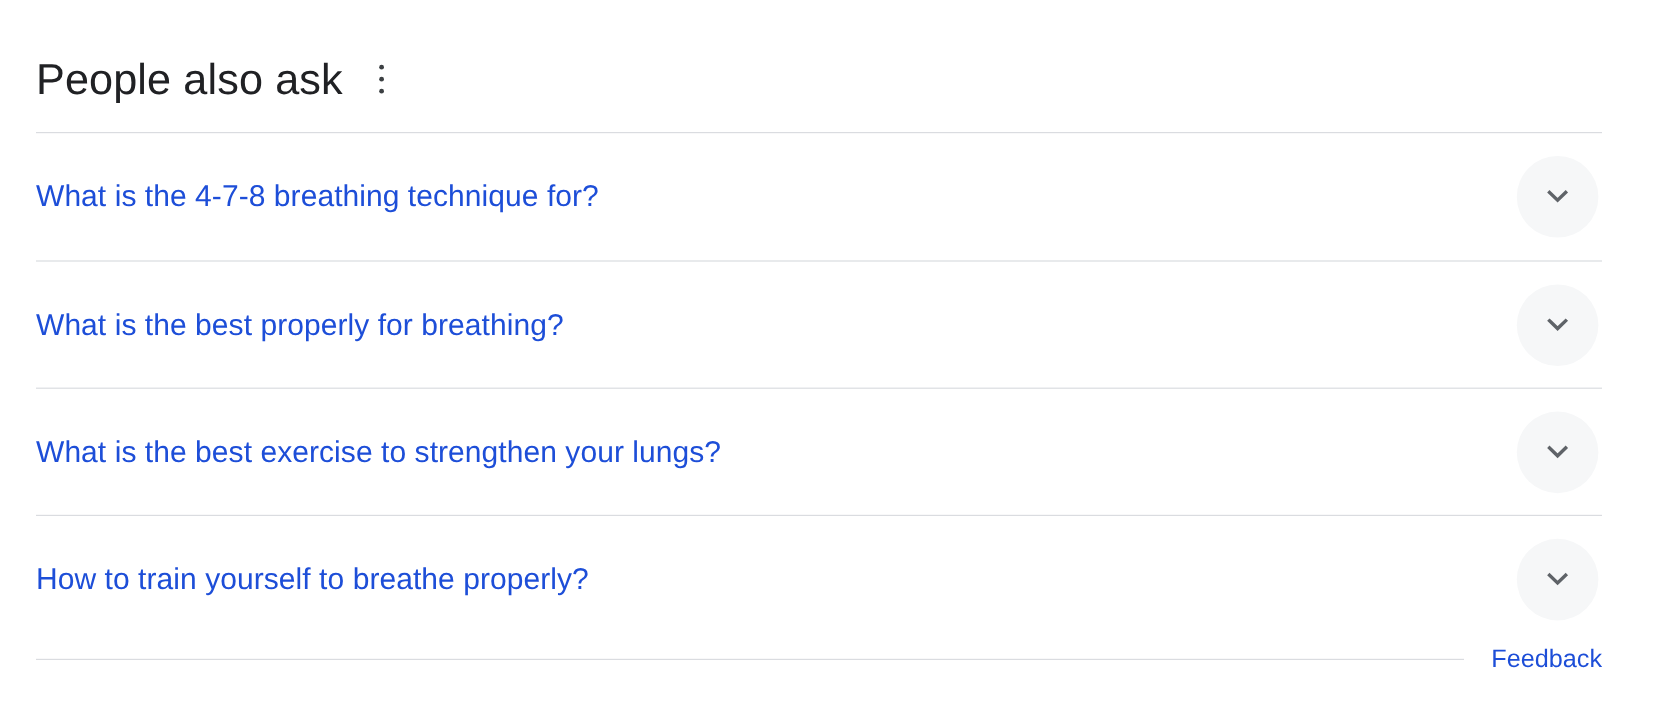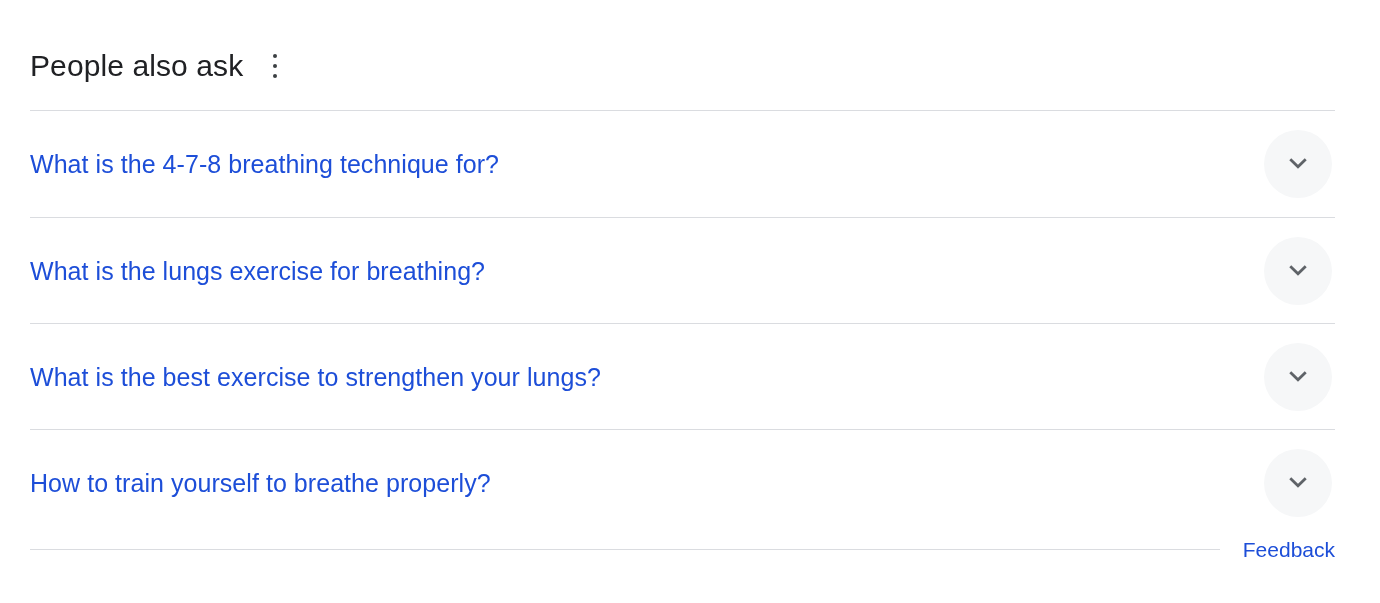--- a/index.html
+++ b/index.html
@@ -28,21 +28,21 @@
   
   .paa-header {
     position: absolute;
     left: 30px;
     top: 40px;
     height: 52px;
     display: flex;
     align-items: center;
   }
   .paa-title {
-    font-size: 30px;
+    font-size: 36px;
     line-height: 36px;
     font-weight: 400;
     color: #202124;
     letter-spacing: 0.1px;
     white-space: nowrap;
   }
   .paa-kebab {
     width: 28px;
     height: 34px;
     margin-left: 18px;
@@ -147,21 +147,21 @@
     <span class="paa-question">What is the 4-7-8 breathing technique for?</span>
     <span class="paa-expand">
       <svg width="26" height="26" viewBox="0 0 24 24" aria-hidden="true">
         <path d="M5.8 8.6 L12 14.6 L18.2 8.6" fill="none" stroke="#5f6368" stroke-width="2.6" stroke-linecap="square" stroke-linejoin="miter"></path>
       </svg>
     </span>
   </div>
   <div class="rule rule-r1"></div>
 
   <div class="paa-row paa-row-1">
-    <span class="paa-question">What is the lungs exercise for breathing?</span>
+    <span class="paa-question">What is the best properly for breathing?</span>
     <span class="paa-expand">
       <svg width="26" height="26" viewBox="0 0 24 24" aria-hidden="true">
         <path d="M5.8 8.6 L12 14.6 L18.2 8.6" fill="none" stroke="#5f6368" stroke-width="2.6" stroke-linecap="square" stroke-linejoin="miter"></path>
       </svg>
     </span>
   </div>
   <div class="rule rule-r2"></div>
 
   <div class="paa-row paa-row-2">
     <span class="paa-question">What is the best exercise to strengthen your lungs?</span>

